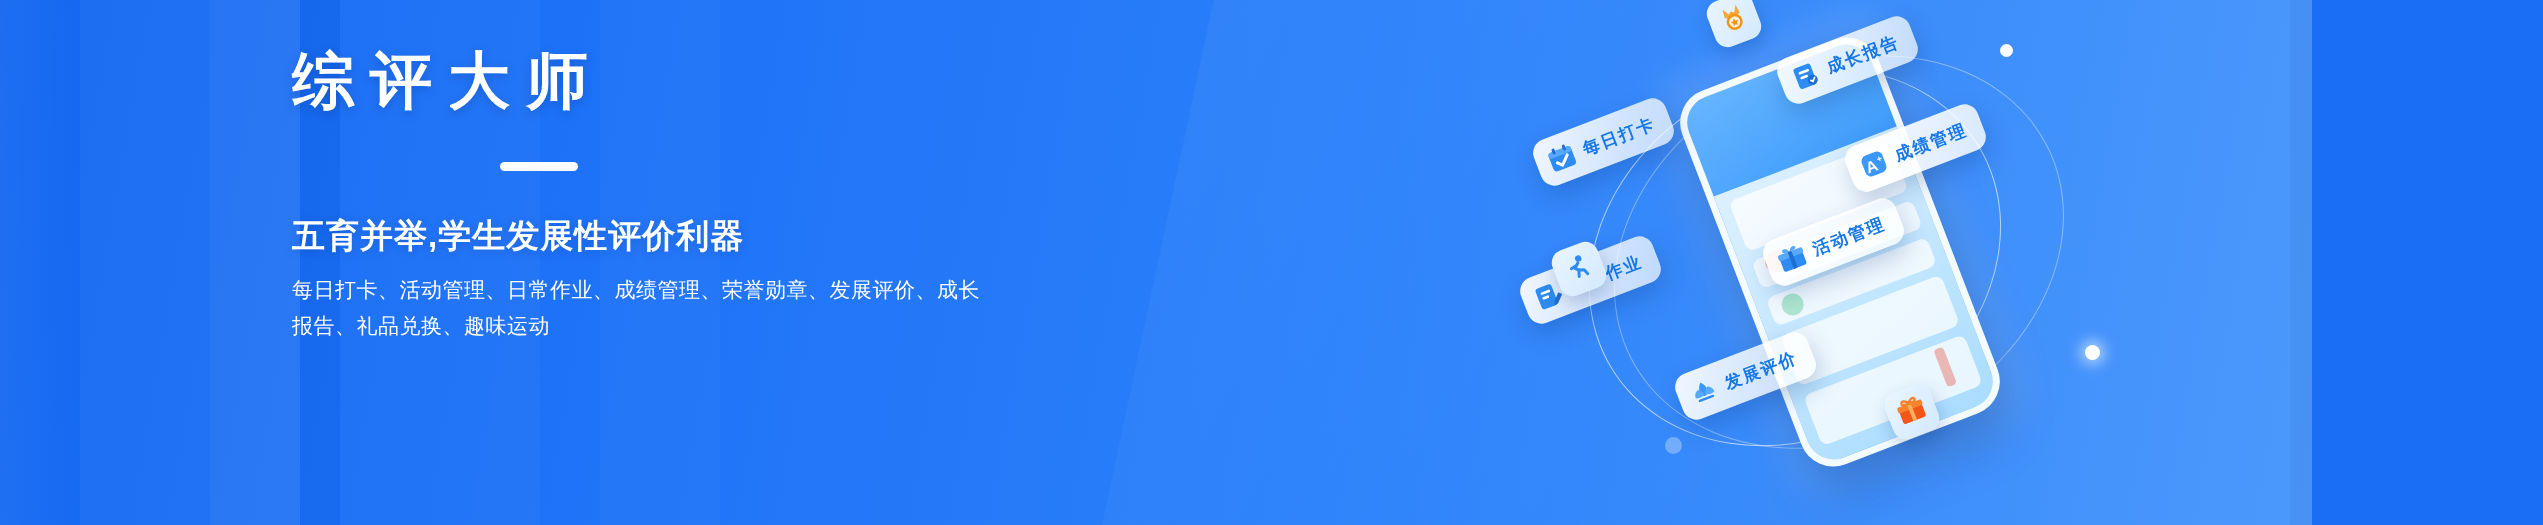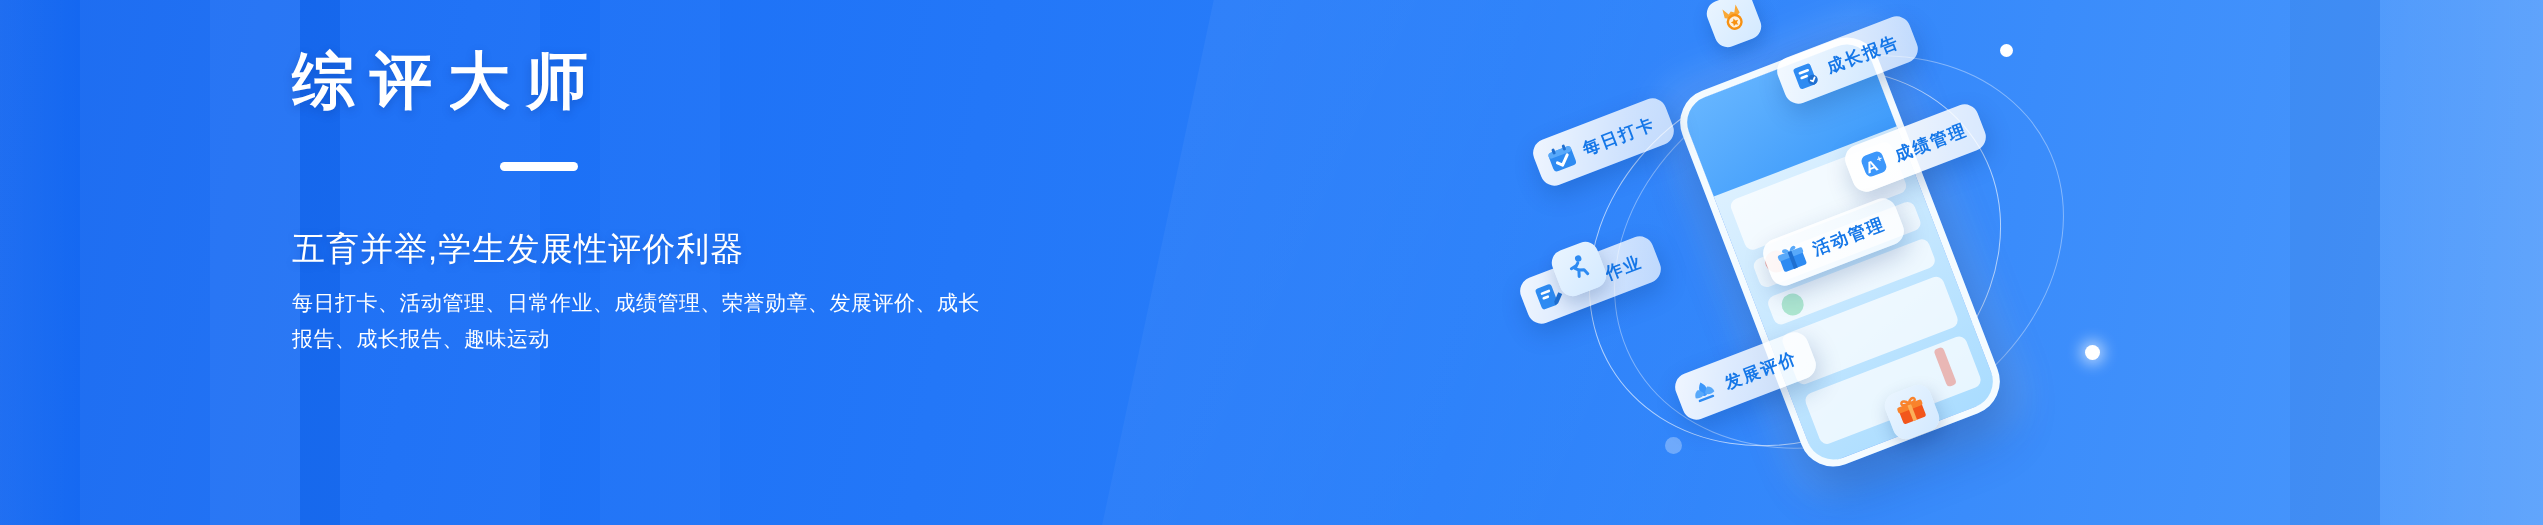--- a/index.html
+++ b/index.html
@@ -5,21 +5,21 @@
   * { margin:0; padding:0; box-sizing:border-box; }
   html,body { width:2543px; height:525px; overflow:hidden; }
   body {
     font-family:"Liberation Sans","DejaVu Sans",sans-serif;
     background:#1A6EF5;
   }
 
   
   .banner{
     position:relative;
-    width:2543px; height:525px;
+    width:2312px; height:525px;
     overflow:hidden;
     background:linear-gradient(100deg,
         #1366F0 0%,
         #1A6FF6 18%,
         #2377F8 38%,
         #2A80FA 58%,
         #3A8CFB 78%,
         #4C99FC 100%);
   }
   
@@ -45,22 +45,22 @@
   .title{
     font-size:62px; font-weight:700; color:#FFFFFF;
     letter-spacing:16px; line-height:1.25;
     text-shadow:0 3px 10px rgba(0,40,120,.25);
   }
   .rule{
     width:78px; height:9px; border-radius:5px;
     background:#FFFFFF; margin:42px 0 0 208px;
   }
   .subtitle{
-    margin-top:56px;
-    font-size:33px; font-weight:400; color:#FFFFFF;
+    margin-top:43px;
+    font-size:33px; font-weight:700; color:#FFFFFF;
     letter-spacing:1px; white-space:nowrap;
     text-shadow:0 2px 8px rgba(0,40,120,.22);
   }
   .desc{
     margin-top:13px;
     font-size:21px; font-weight:400; color:#FFFFFF;
     line-height:1.72; letter-spacing:.5px;
     width:540px;
   }
   .desc-line{ display:block; white-space:nowrap; }
@@ -169,21 +169,21 @@
   <div class="band b7"></div>
   <div class="band b8"></div>
   <div class="diag"></div>
 
   <div class="copy">
     <div class="title">综评大师</div>
     <div class="rule"></div>
     <div class="subtitle">五育并举,学生发展性评价利器</div>
     <div class="desc">
       <span class="desc-line">每日打卡、活动管理、日常作业、成绩管理、荣誉勋章、发展评价、成长</span>
-      <span class="desc-line">报告、成长报告、趣味运动</span>
+      <span class="desc-line">报告、礼品兑换、趣味运动</span>
     </div>
   </div>
 
   <div class="art">
 
     <div class="orbit orbit-a"></div>
     <div class="orbit orbit-b"></div>
 
     <div class="dot dot-1"></div>
     <div class="dot dot-2"></div>

